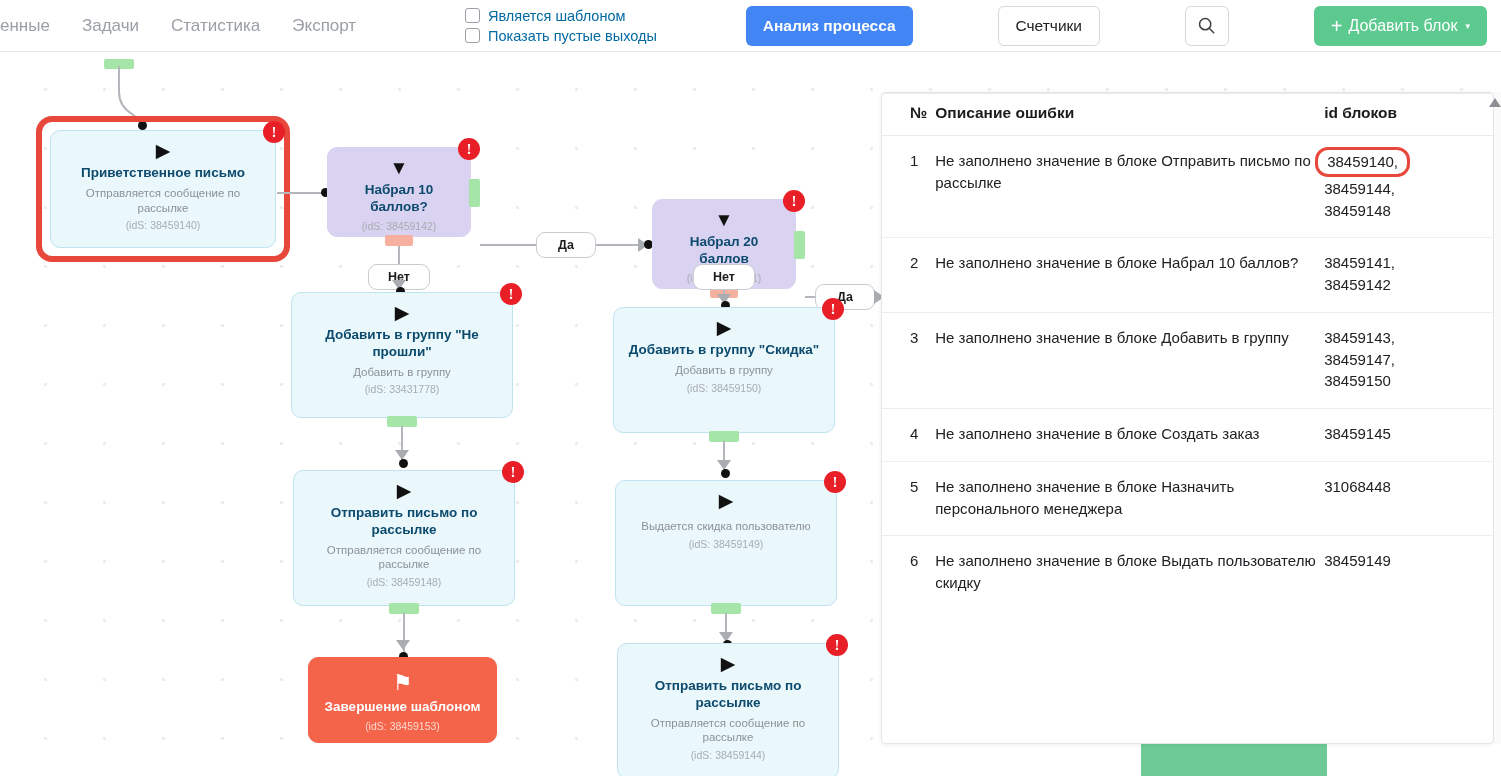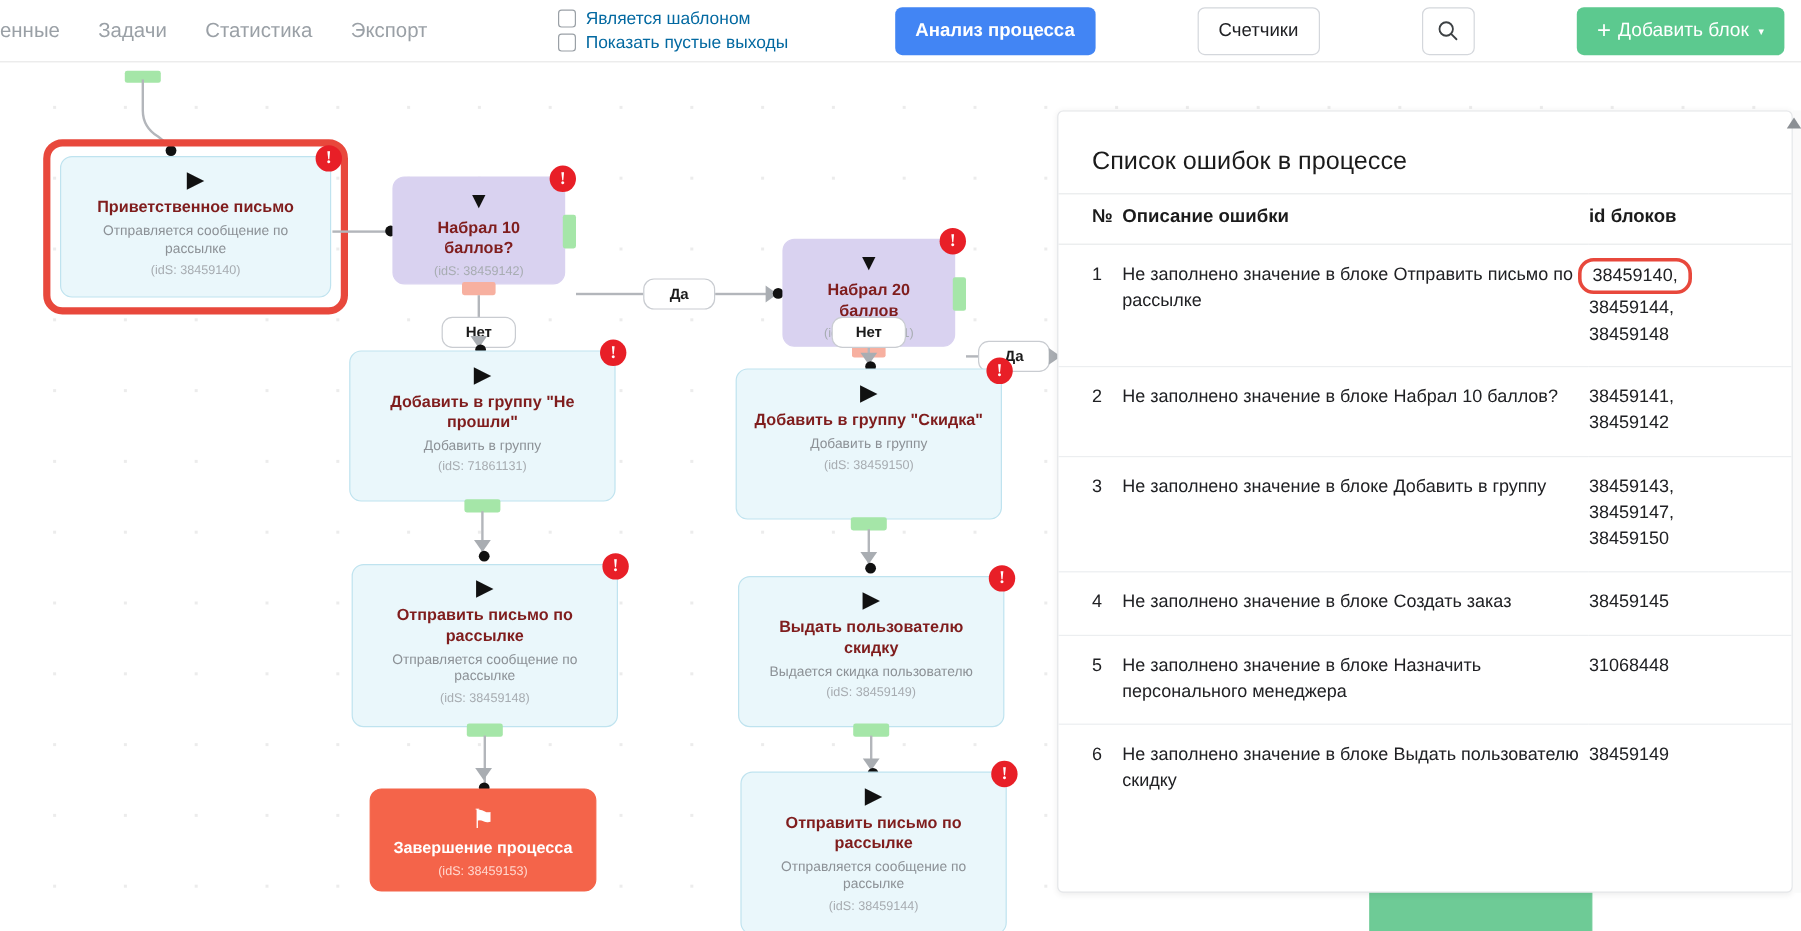--- a/index.html
+++ b/index.html
@@ -81,21 +81,21 @@
     background: #d9d2f0; border: 1px solid #d9d2f0;
   }
   .node-end {
     background: #f4644a; border: 1px solid #f4644a;
   }
   .node-green {
     background: #6ecb96; border: 1px solid #6ecb96;
   }
   .node-ico { font-size: 19px; line-height: 1; color: #111; margin-bottom: 5px; }
   .node-title {
-    font-size: 13.5px; font-weight: 700; color: #7f1d1d; line-height: 1.25;
+    font-size: 13.5px; font-weight: 700; color: #0c4a6e; line-height: 1.25;
   }
   .node-end .node-title, .node-green .node-title { color: #ffffff; }
   .node-sub {
     font-size: 11.5px; color: #8c9196; line-height: 1.28; margin-top: 4px;
   }
   .node-id { font-size: 10.5px; color: #a7acb1; margin-top: 4px; }
   .node-end .node-id, .node-green .node-id { color: #ffd8cf; }
 
   .err-badge {
     position: absolute; top: -10px; right: -10px;
@@ -284,21 +284,21 @@
   <div class="edge-pill" style="left:693px; top:212px; width:62px;">Нет</div>
   <div class="edge edge-v" style="left:723px; top:238px; height:50px;"></div>
   <div class="arrow-down" style="left:717px; top:242px;"></div>
   <div class="dot-in" style="left:721px; top:249px;"></div>
 
   <div class="node node-action" style="left:291px; top:240px; width:222px; height:126px;">
     <div class="err-badge">!</div>
     <div class="node-ico">▶</div>
     <div class="node-title">Добавить в группу "Не прошли"</div>
     <div class="node-sub">Добавить в группу</div>
-    <div class="node-id">(idS: 71861131)</div>
+    <div class="node-id">(idS: 33431778)</div>
   </div>
   <div class="port port-green" style="left:387px; top:364px; width:30px; height:11px; border-radius:2px;"></div>
   <div class="edge edge-v" style="left:401px; top:374px; height:36px;"></div>
   <div class="arrow-down" style="left:395px; top:398px;"></div>
   <div class="dot-in" style="left:399px; top:407px;"></div>
 
   <div class="node node-action" style="left:613px; top:255px; width:222px; height:126px;">
     <div class="err-badge">!</div>
     <div class="node-ico">▶</div>
     <div class="node-title">Добавить в группу "Скидка"</div>
@@ -318,50 +318,48 @@
     <div class="node-id">(idS: 38459148)</div>
   </div>
   <div class="port port-green" style="left:389px; top:551px; width:30px; height:11px; border-radius:2px;"></div>
   <div class="edge edge-v" style="left:403px; top:561px; height:44px;"></div>
   <div class="arrow-down" style="left:396px; top:588px;"></div>
   <div class="dot-in" style="left:399px; top:600px;"></div>
 
   <div class="node node-action" style="left:615px; top:428px; width:222px; height:126px;">
     <div class="err-badge">!</div>
     <div class="node-ico">▶</div>
-    <div class="node-title">Выдать пользователю скидку</div>
     <div class="node-sub">Выдается скидка пользователю</div>
     <div class="node-id">(idS: 38459149)</div>
   </div>
   <div class="port port-green" style="left:711px; top:551px; width:30px; height:11px; border-radius:2px;"></div>
   <div class="edge edge-v" style="left:725px; top:561px; height:34px;"></div>
   <div class="arrow-down" style="left:719px; top:580px;"></div>
   <div class="dot-in" style="left:723px; top:588px;"></div>
 
   <div class="node node-end" style="left:308px; top:605px; width:189px; height:86px; padding-top:14px;">
     <div class="node-ico" style="color:#fff; font-size:22px;">⚑</div>
-    <div class="node-title">Завершение процесса</div>
+    <div class="node-title">Завершение шаблоном</div>
     <div class="node-id">(idS: 38459153)</div>
   </div>
 
   <div class="node node-action" style="left:617px; top:591px; width:222px; height:136px;">
     <div class="err-badge">!</div>
     <div class="node-ico">▶</div>
     <div class="node-title">Отправить письмо по рассылке</div>
     <div class="node-sub">Отправляется сообщение по рассылке</div>
     <div class="node-id">(idS: 38459144)</div>
   </div>
 
   <div class="node node-green" style="left:1141px; top:668px; width:186px; height:84px; justify-content:flex-end; padding-bottom:10px; z-index:20;">
     
   </div>
 </div>
 
 <div id="err-panel">
-  <div id="err-title">Список ошибок в процессе</div>
 
   <table id="err-table">
     <thead>
       <tr>
         <th class="c-num">№</th>
         <th class="c-desc">Описание ошибки</th>
         <th class="c-ids">id блоков</th>
       </tr>
     </thead>
     <tbody>

